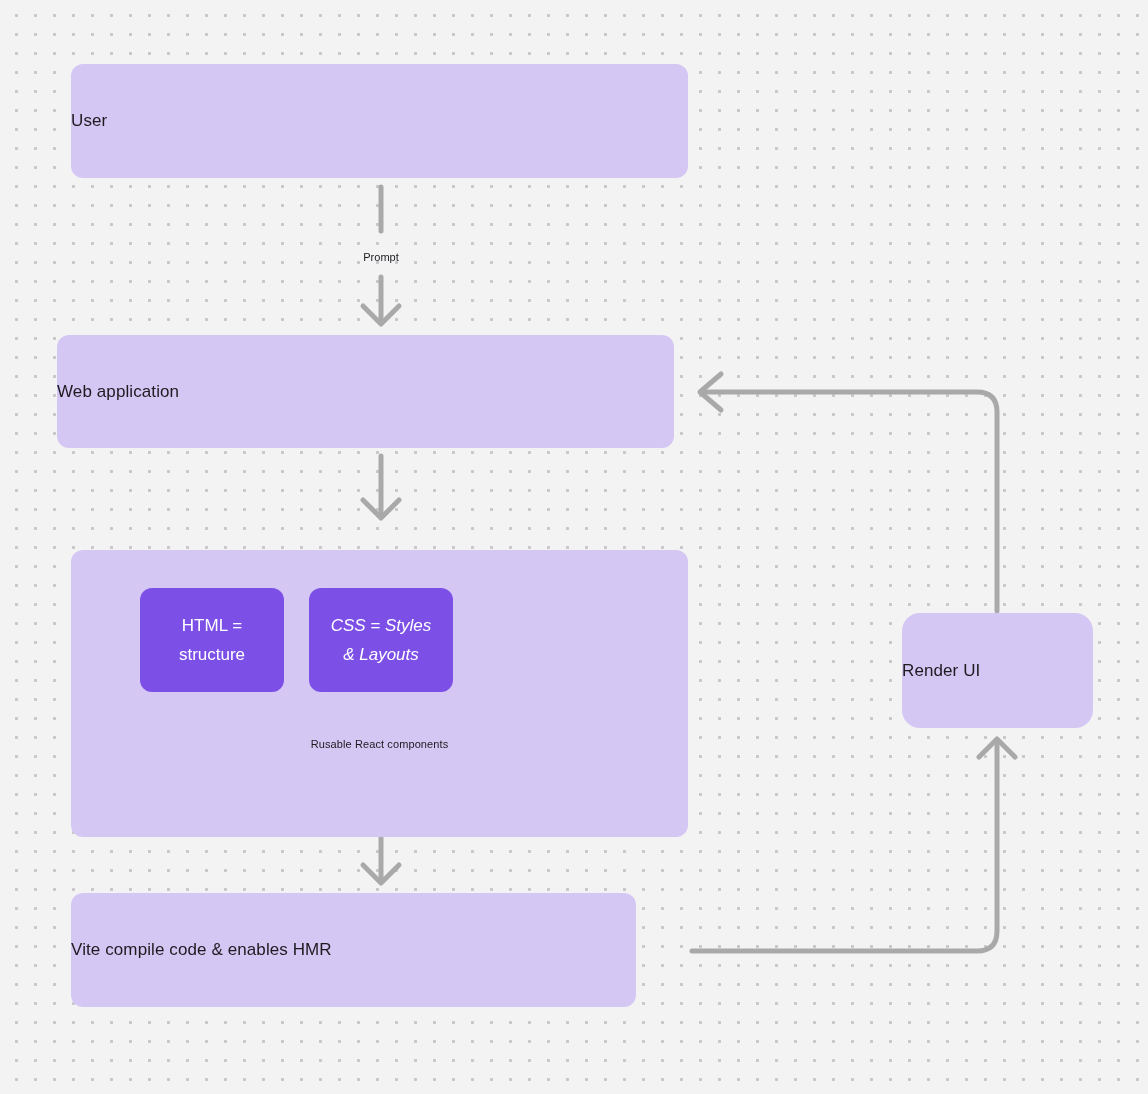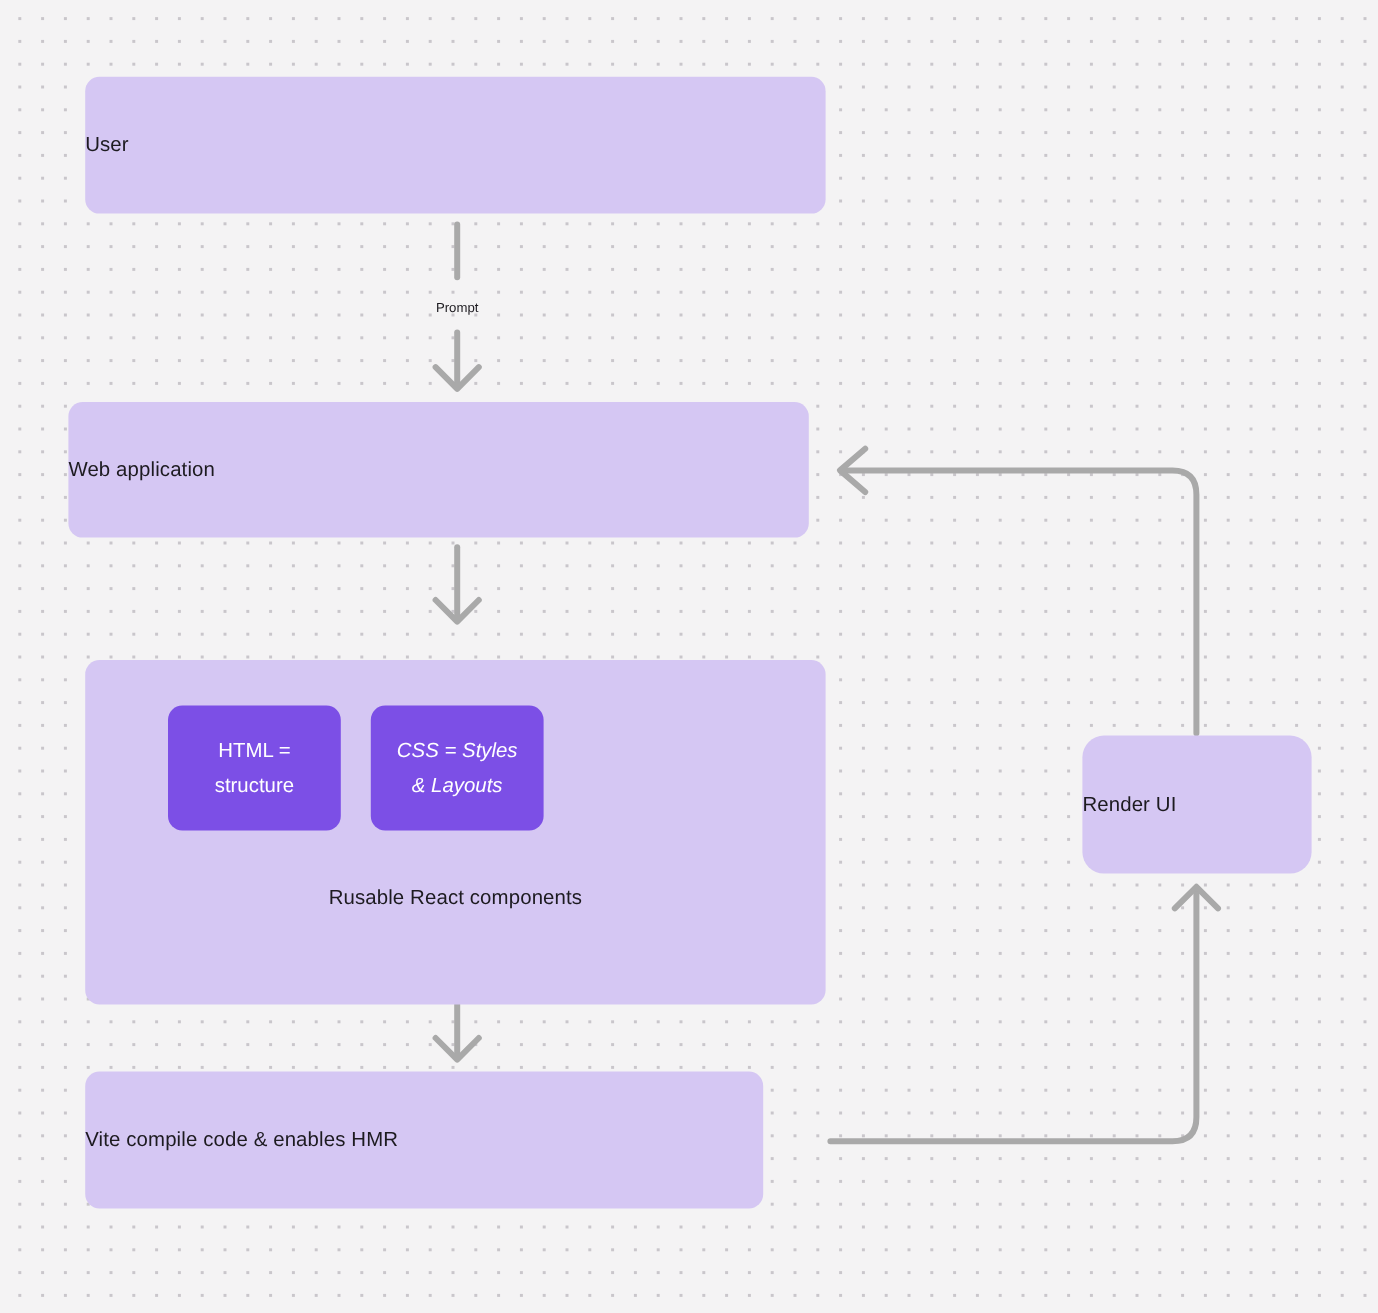--- a/index.html
+++ b/index.html
@@ -84,21 +84,21 @@
   .sub-html { left: 69px; }
   .sub-css  { left: 238px; font-style: italic; }
   .sub-js   { left: 407px; }
   .group-label {
     position: absolute;
     left: 0;
     top: 188px;
     width: 100%;
     text-align: center;
     color: #1d1b20;
-    font-size: 17px;
+    font-size: 11px;
     font-weight: 500;
     letter-spacing: 0.1px;
   }
   .edge-label {
     position: absolute;
     left: 381px;
     top: 257px;
     transform: translate(-50%, -50%);
     color: #1d1b20;
     font-size: 11px;

